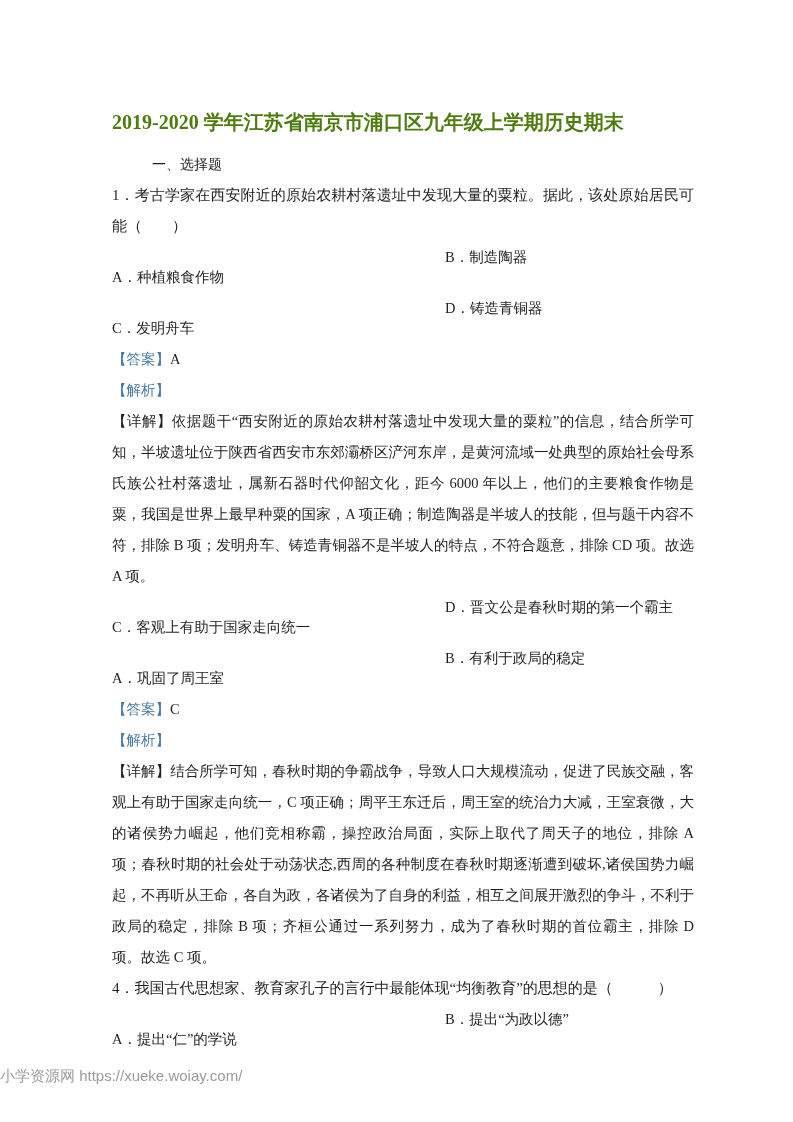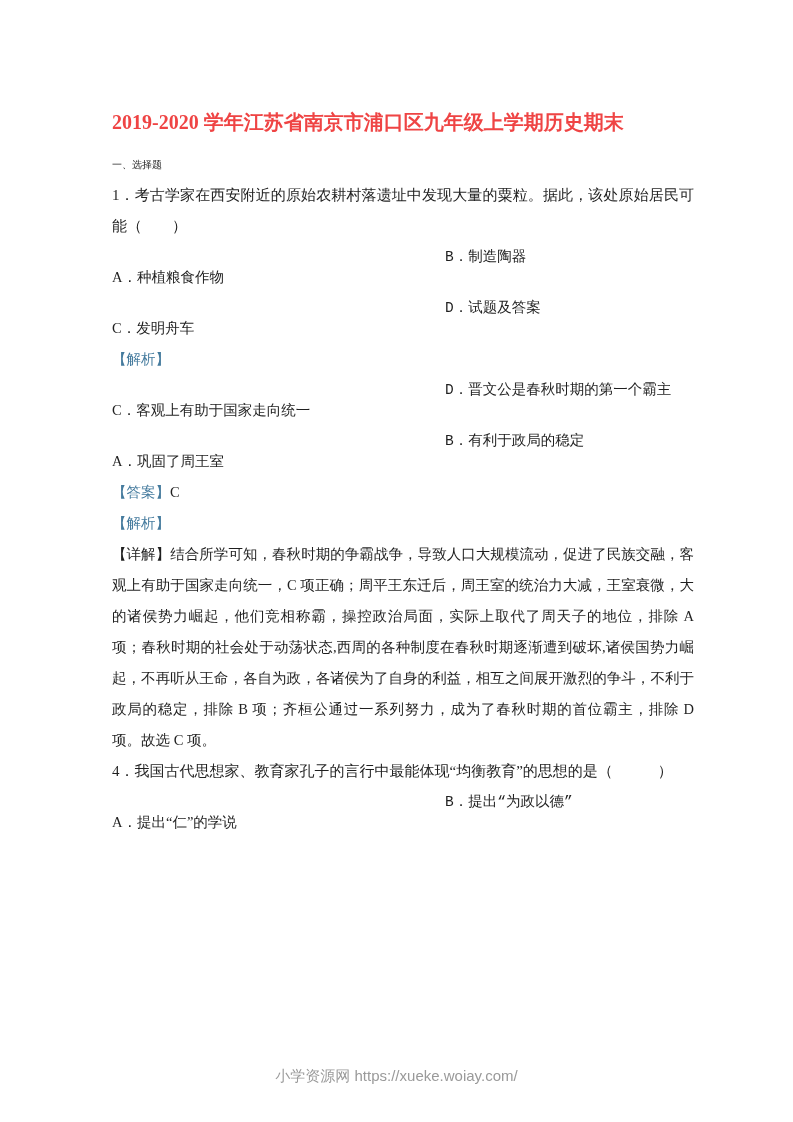--- a/index.html
+++ b/index.html
@@ -12,56 +12,56 @@
     overflow: hidden;
   }
   .content {
     position: absolute;
     left: 112px; top: 100px;
     width: 582px;
   }
   .doc-title {
     font-size: 20px;
     font-weight: bold;
-    color: #ef4444;
+    color: #4d7c0f;
     line-height: 44px;
   }
   .title-line { display: block; }
   .section-heading {
-    font-size: 10px;
+    font-size: 14px;
     line-height: 31px;
     margin-top: 5px;
+    margin-left: 40px;
   }
   .stem {
     font-size: 15px;
     line-height: 31px;
     text-align: justify;
   }
   .opt-row {
     display: flex;
     font-size: 14.5px;
     line-height: 31px;
   }
   .opt-cell-left { flex: 0 0 333px; width: 333px; margin-top: 20px; }
-  .opt-cell-right { flex: 1; font-family: Liberation Mono, monospace; }
+  .opt-cell-right { flex: 1; }
   .ans-line {
     font-size: 14.5px;
     line-height: 31px;
   }
   .label-blue { color: #457b9e; }
   .detail {
     font-size: 14.5px;
     line-height: 31px;
     text-align: justify;
   }
   .footer {
     position: absolute;
     left: 0; right: 0;
     top: 1062px;
-    text-align: center;
     font-family: "Liberation Sans", "DejaVu Sans", sans-serif;
     font-size: 15px;
     color: #9a9a9a;
     line-height: 28px;
   }
 </style>
 </head>
 <body>
 
 <div class="content">
@@ -73,25 +73,29 @@
   <div class="section-heading">一、选择题</div>
 
   <section>
     <p class="stem">1．考古学家在西安附近的原始农耕村落遗址中发现大量的粟粒。据此，该处原始居民可能（　　）</p>
     <div class="opt-row">
       <span class="opt-cell-left">A．种植粮食作物</span>
       <span class="opt-cell-right">B．制造陶器</span>
     </div>
     <div class="opt-row">
       <span class="opt-cell-left">C．发明舟车</span>
-      <span class="opt-cell-right">D．试题及答案</span>
+      <span class="opt-cell-right">D．铸造青铜器</span>
     </div>
+    <p class="ans-line">
+      <span class="label-blue">【答案】</span><span>A</span>
+    </p>
     <p class="ans-line">
       <span class="label-blue">【解析】</span>
     </p>
+    <p class="detail">【详解】依据题干“西安附近的原始农耕村落遗址中发现大量的粟粒”的信息，结合所学可知，半坡遗址位于陕西省西安市东郊灞桥区浐河东岸，是黄河流域一处典型的原始社会母系氏族公社村落遗址，属新石器时代仰韶文化，距今 6000 年以上，他们的主要粮食作物是粟，我国是世界上最早种粟的国家，A 项正确；制造陶器是半坡人的技能，但与题干内容不符，排除 B 项；发明舟车、铸造青铜器不是半坡人的特点，不符合题意，排除 CD 项。故选 A 项。</p>
   </section>
 
   <section>
     <div class="opt-row">
       <span class="opt-cell-left">C．客观上有助于国家走向统一</span>
       <span class="opt-cell-right">D．晋文公是春秋时期的第一个霸主</span>
     </div>
     <div class="opt-row">
       <span class="opt-cell-left">A．巩固了周王室</span>
       <span class="opt-cell-right">B．有利于政局的稳定</span>

